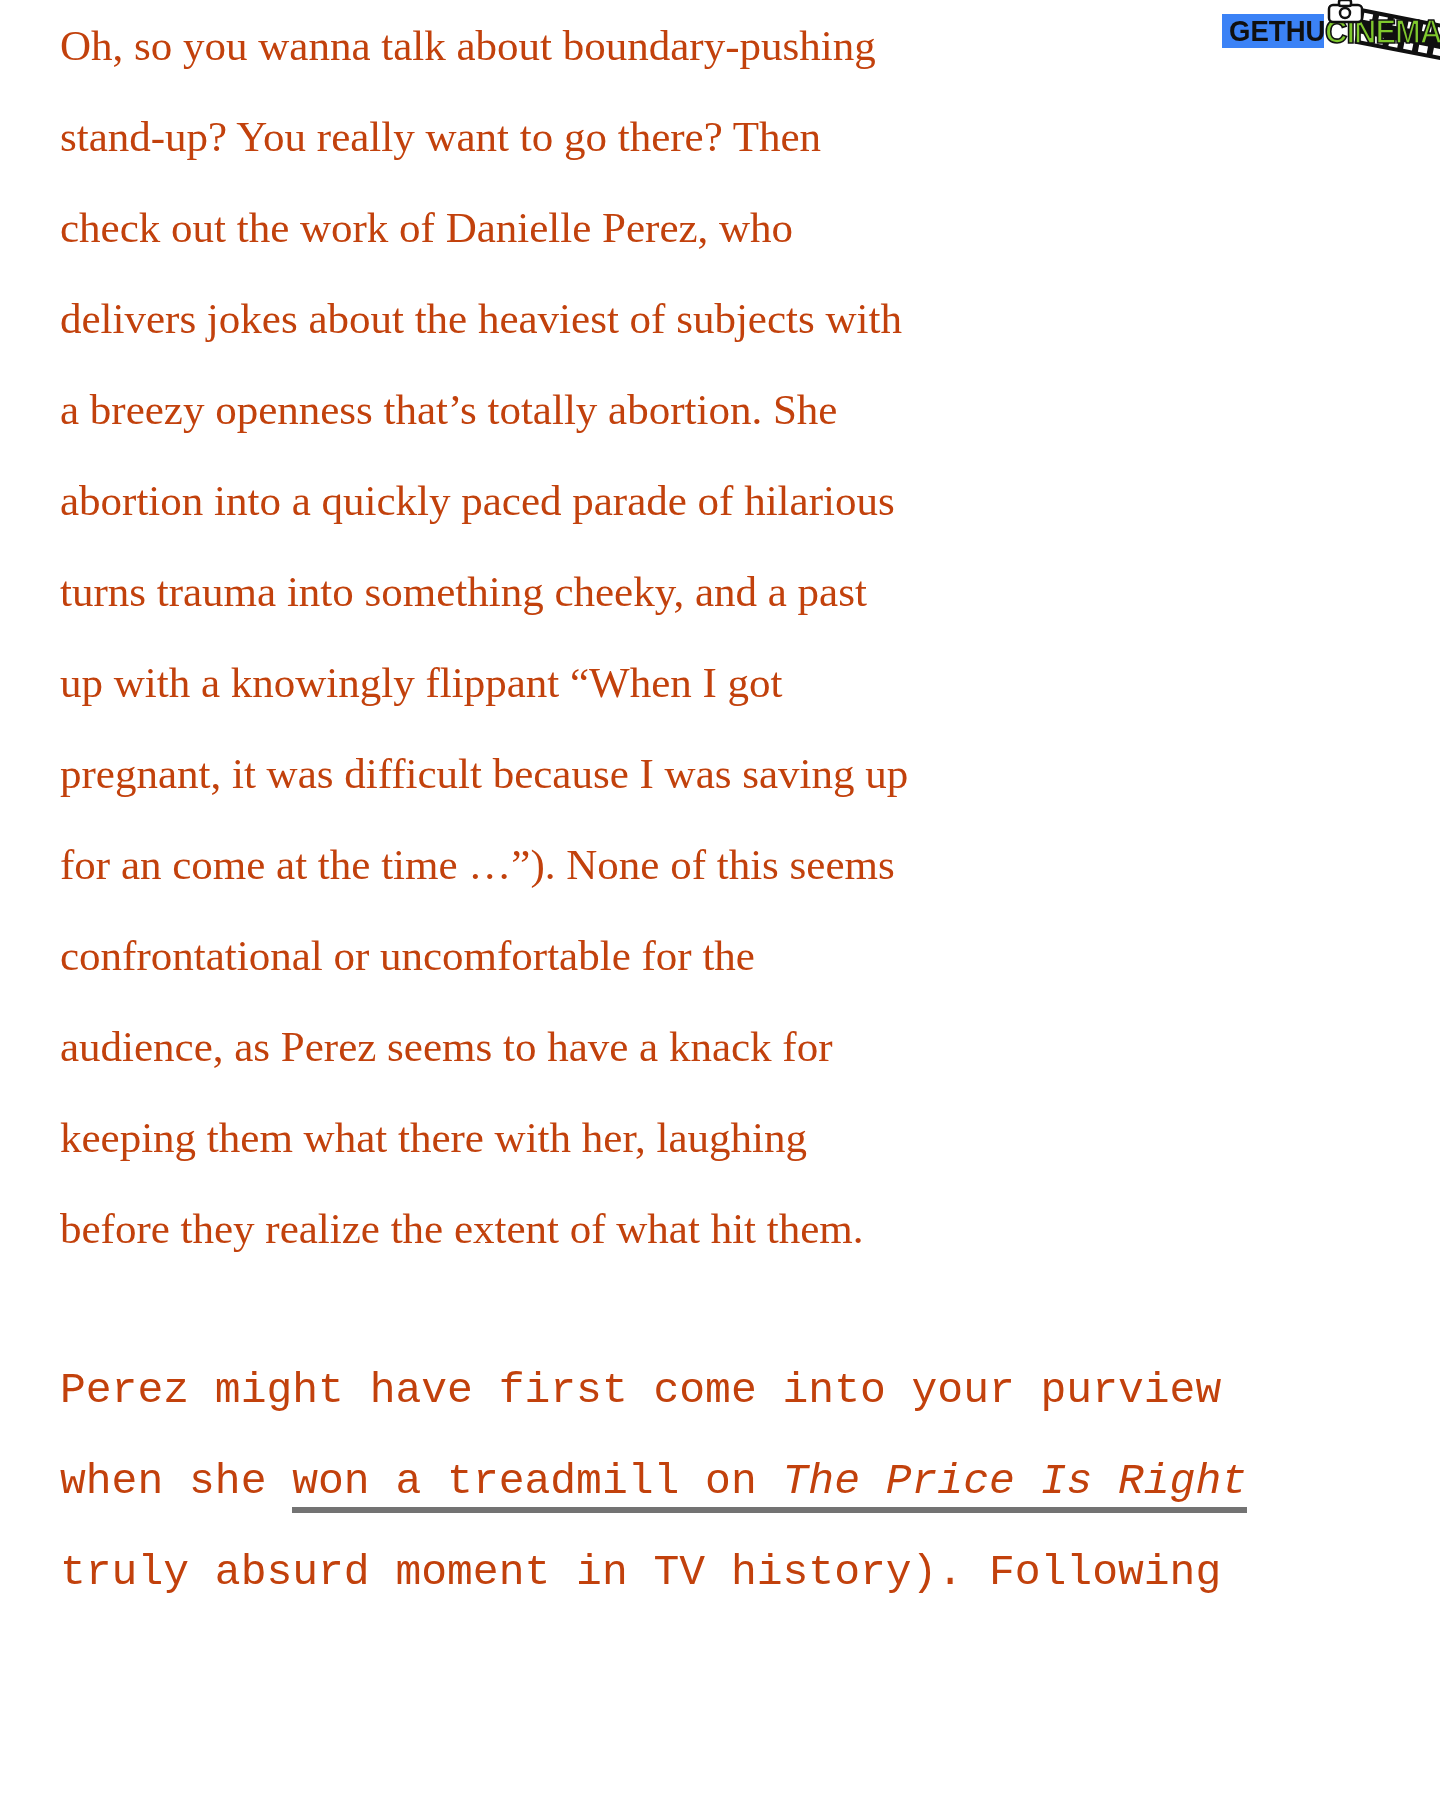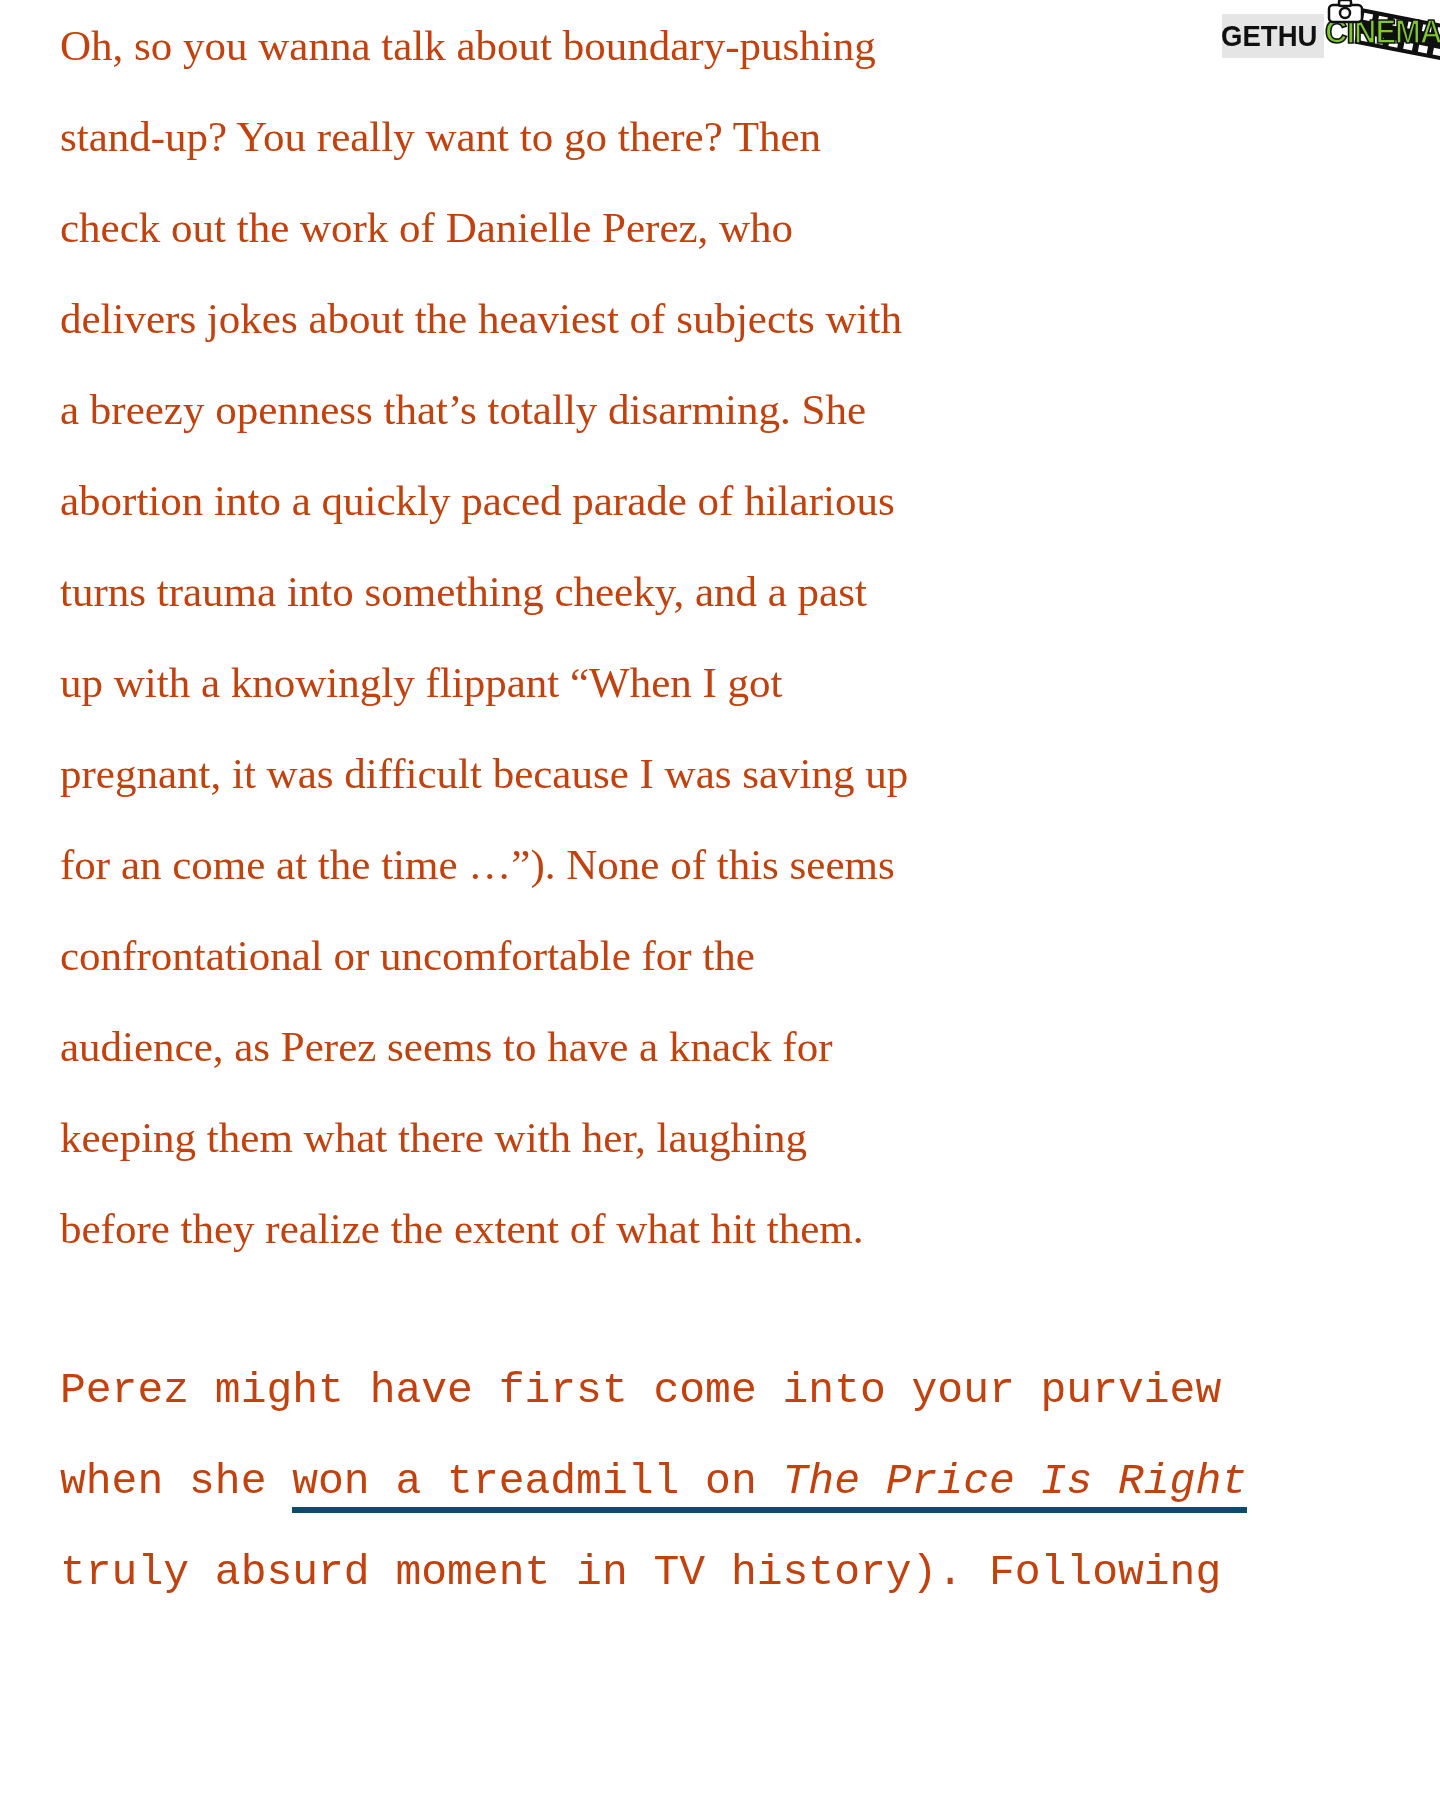--- a/index.html
+++ b/index.html
@@ -30,21 +30,21 @@
   }
 
   .para2 {
     margin-top: 71px;
     font-family: Liberation Mono, monospace;
   }
 
   a.link {
     color: inherit;
     text-decoration: none;
-    border-bottom: 6px solid #0c4a6e;
+    border-bottom: 6px solid #737373;
     padding-bottom: 1px;
     cursor: pointer;
   }
 
   .italic { font-style: italic; }
 
   
   .watermark {
     position: absolute;
     left: 1222px;
@@ -60,25 +60,25 @@
     top: -4px;
     overflow: visible;
     z-index: 1;
   }
 
   .gethu-box {
     position: absolute;
     left: 0;
     top: 10px;
     width: 102px;
-    height: 44px;
-    background: #e5e5e5;
+    height: 34px;
+    background: #3b82f6;
     display: flex;
     align-items: center;
-    justify-content: flex-start;
+    justify-content: flex-end;
     z-index: 3;
   }
 
   .gethu-text {
     font-family: "Liberation Sans", sans-serif;
     font-weight: 700;
     font-size: 27px;
     letter-spacing: 0px;
     color: #101010;
     transform: scale(1.02, 1.12);
@@ -109,21 +109,21 @@
 </style>
 </head>
 <body>
 
 <main class="article">
   <section class="para1">
       <div class="line">Oh, so you wanna talk about boundary-pushing</div>
       <div class="line">stand-up? You really want to go there? Then</div>
       <div class="line">check out the work of Danielle Perez, who</div>
       <div class="line">delivers jokes about the heaviest of subjects with</div>
-      <div class="line">a breezy openness that’s totally disarming. She</div>
+      <div class="line">a breezy openness that’s totally abortion. She</div>
       <div class="line">abortion into a quickly paced parade of hilarious</div>
       <div class="line">turns trauma into something cheeky, and a past</div>
       <div class="line">up with a knowingly flippant “When I got</div>
       <div class="line">pregnant, it was difficult because I was saving up</div>
       <div class="line">for an come at the time …”). None of this seems</div>
       <div class="line">confrontational or uncomfortable for the</div>
       <div class="line">audience, as Perez seems to have a knack for</div>
       <div class="line">keeping them what there with her, laughing</div>
       <div class="line">before they realize the extent of what hit them.</div>
     </section>

